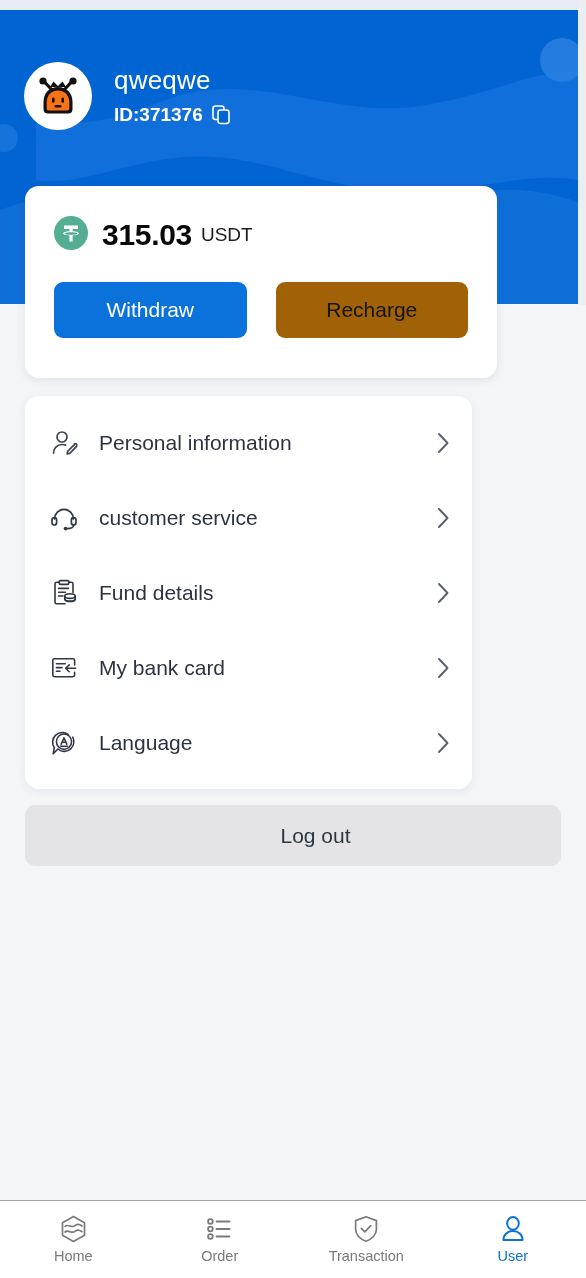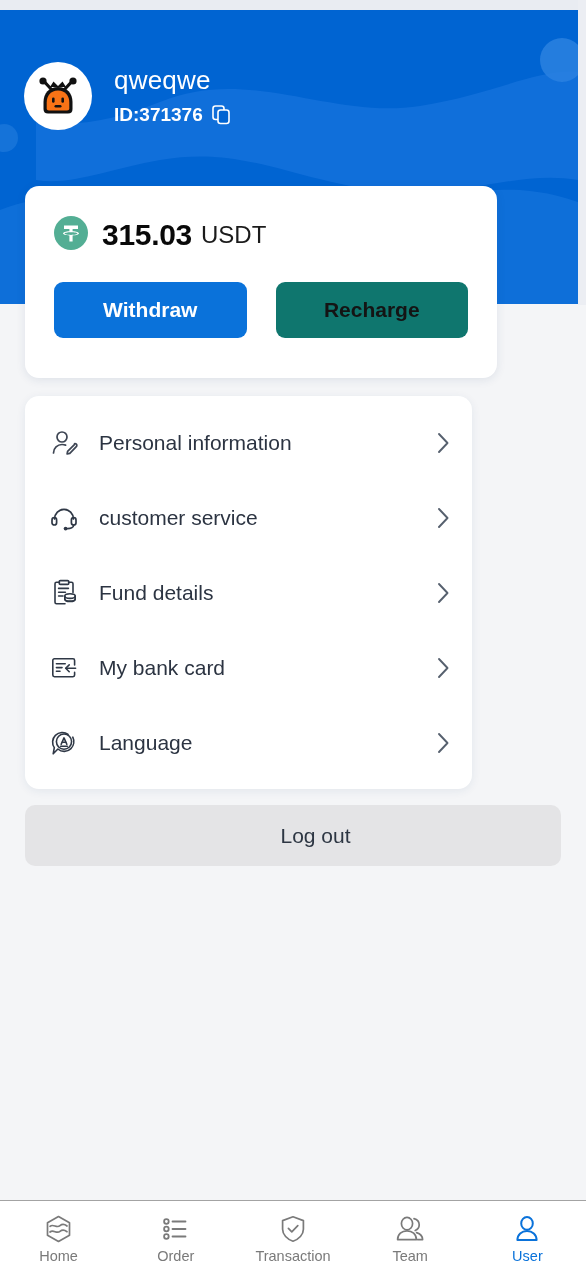--- a/index.html
+++ b/index.html
@@ -91,38 +91,38 @@
   .usdt-logo { flex: none; }
   .balance-amount {
     margin-left: 14px;
     font-size: 30px;
     font-weight: 700;
     color: #090909;
     letter-spacing: -.3px;
   }
   .balance-unit {
     margin-left: 9px;
-    font-size: 24px;
+    font-size: 19px;
     font-weight: 400;
     color: #1b1b1b;
   }
   .balance-actions {
     margin-top: 28px;
     display: flex;
   }
   .btn {
     width: 222px; height: 56px;
     border: none; border-radius: 9px;
     font-size: 21px;
     font-family: "Liberation Sans", sans-serif;
     cursor: pointer;
-    display: flex; align-items: center; justify-content: center; font-weight: bold;
+    display: flex; align-items: center; justify-content: center;
   }
   .btn-withdraw { background: #0a72da; color: #ffffff; }
-  .btn-recharge { background: #0f766e; color: #141414; margin-left: 29px; }
+  .btn-recharge { background: #a16207; color: #141414; margin-left: 29px; }
 
   
   .menu-card {
     position: absolute;
     top: 396px; left: 25px;
     width: 447px;
     background: #ffffff;
     border-radius: 14px;
     box-shadow: 0 2px 10px rgba(30,60,110,.08);
     padding: 9px 22px 9px 22px;
@@ -390,31 +390,20 @@
     <div class="nav-item">
       <span class="nav-icon">
         <svg width="26" height="28" viewBox="0 0 26 28" fill="none" stroke="#7a7a7a" stroke-width="1.7" stroke-linecap="round" stroke-linejoin="round">
           <path d="M13 1.8 L23.4 5.6 L23.4 14.2 C23.4 19.6 18.9 24.3 13 26.2 C7.1 24.3 2.6 19.6 2.6 14.2 L2.6 5.6 Z"></path>
           <path d="M8.4 13.4 L11.8 16.8 L17.8 10.6"></path>
         </svg>
       </span>
       <span class="nav-label">Transaction</span>
     </div>
 
-    <div class="nav-item">
-      <span class="nav-icon">
-        <svg width="30" height="28" viewBox="0 0 30 28" fill="none" stroke="#7a7a7a" stroke-width="1.7" stroke-linecap="round" stroke-linejoin="round">
-          <ellipse cx="12" cy="8.6" rx="5.6" ry="6.2"></ellipse>
-          <path d="M2.6 24.6 C2.6 19.2 6.8 15.8 12 15.8 C17.2 15.8 21.4 19.2 21.4 24.6 Z"></path>
-          <path d="M19 3.6 C22.2 4.4 24.2 7 24.2 9.8 C24.2 12.3 22.6 14.6 20.2 15.5"></path>
-          <path d="M21.6 17.6 C25.3 18.8 27.6 21.4 27.6 24.6 L22.6 24.6"></path>
-        </svg>
-      </span>
-      <span class="nav-label">Team</span>
-    </div>
 
     <div class="nav-item active">
       <span class="nav-icon">
         <svg width="26" height="28" viewBox="0 0 26 28" fill="none" stroke="#0a72da" stroke-width="2" stroke-linecap="round" stroke-linejoin="round">
           <ellipse cx="13" cy="8.4" rx="5.8" ry="6.4"></ellipse>
           <path d="M3.4 25 C3.4 19.4 7.7 16 13 16 C18.3 16 22.6 19.4 22.6 25 Z"></path>
         </svg>
       </span>
       <span class="nav-label">User</span>
     </div>

